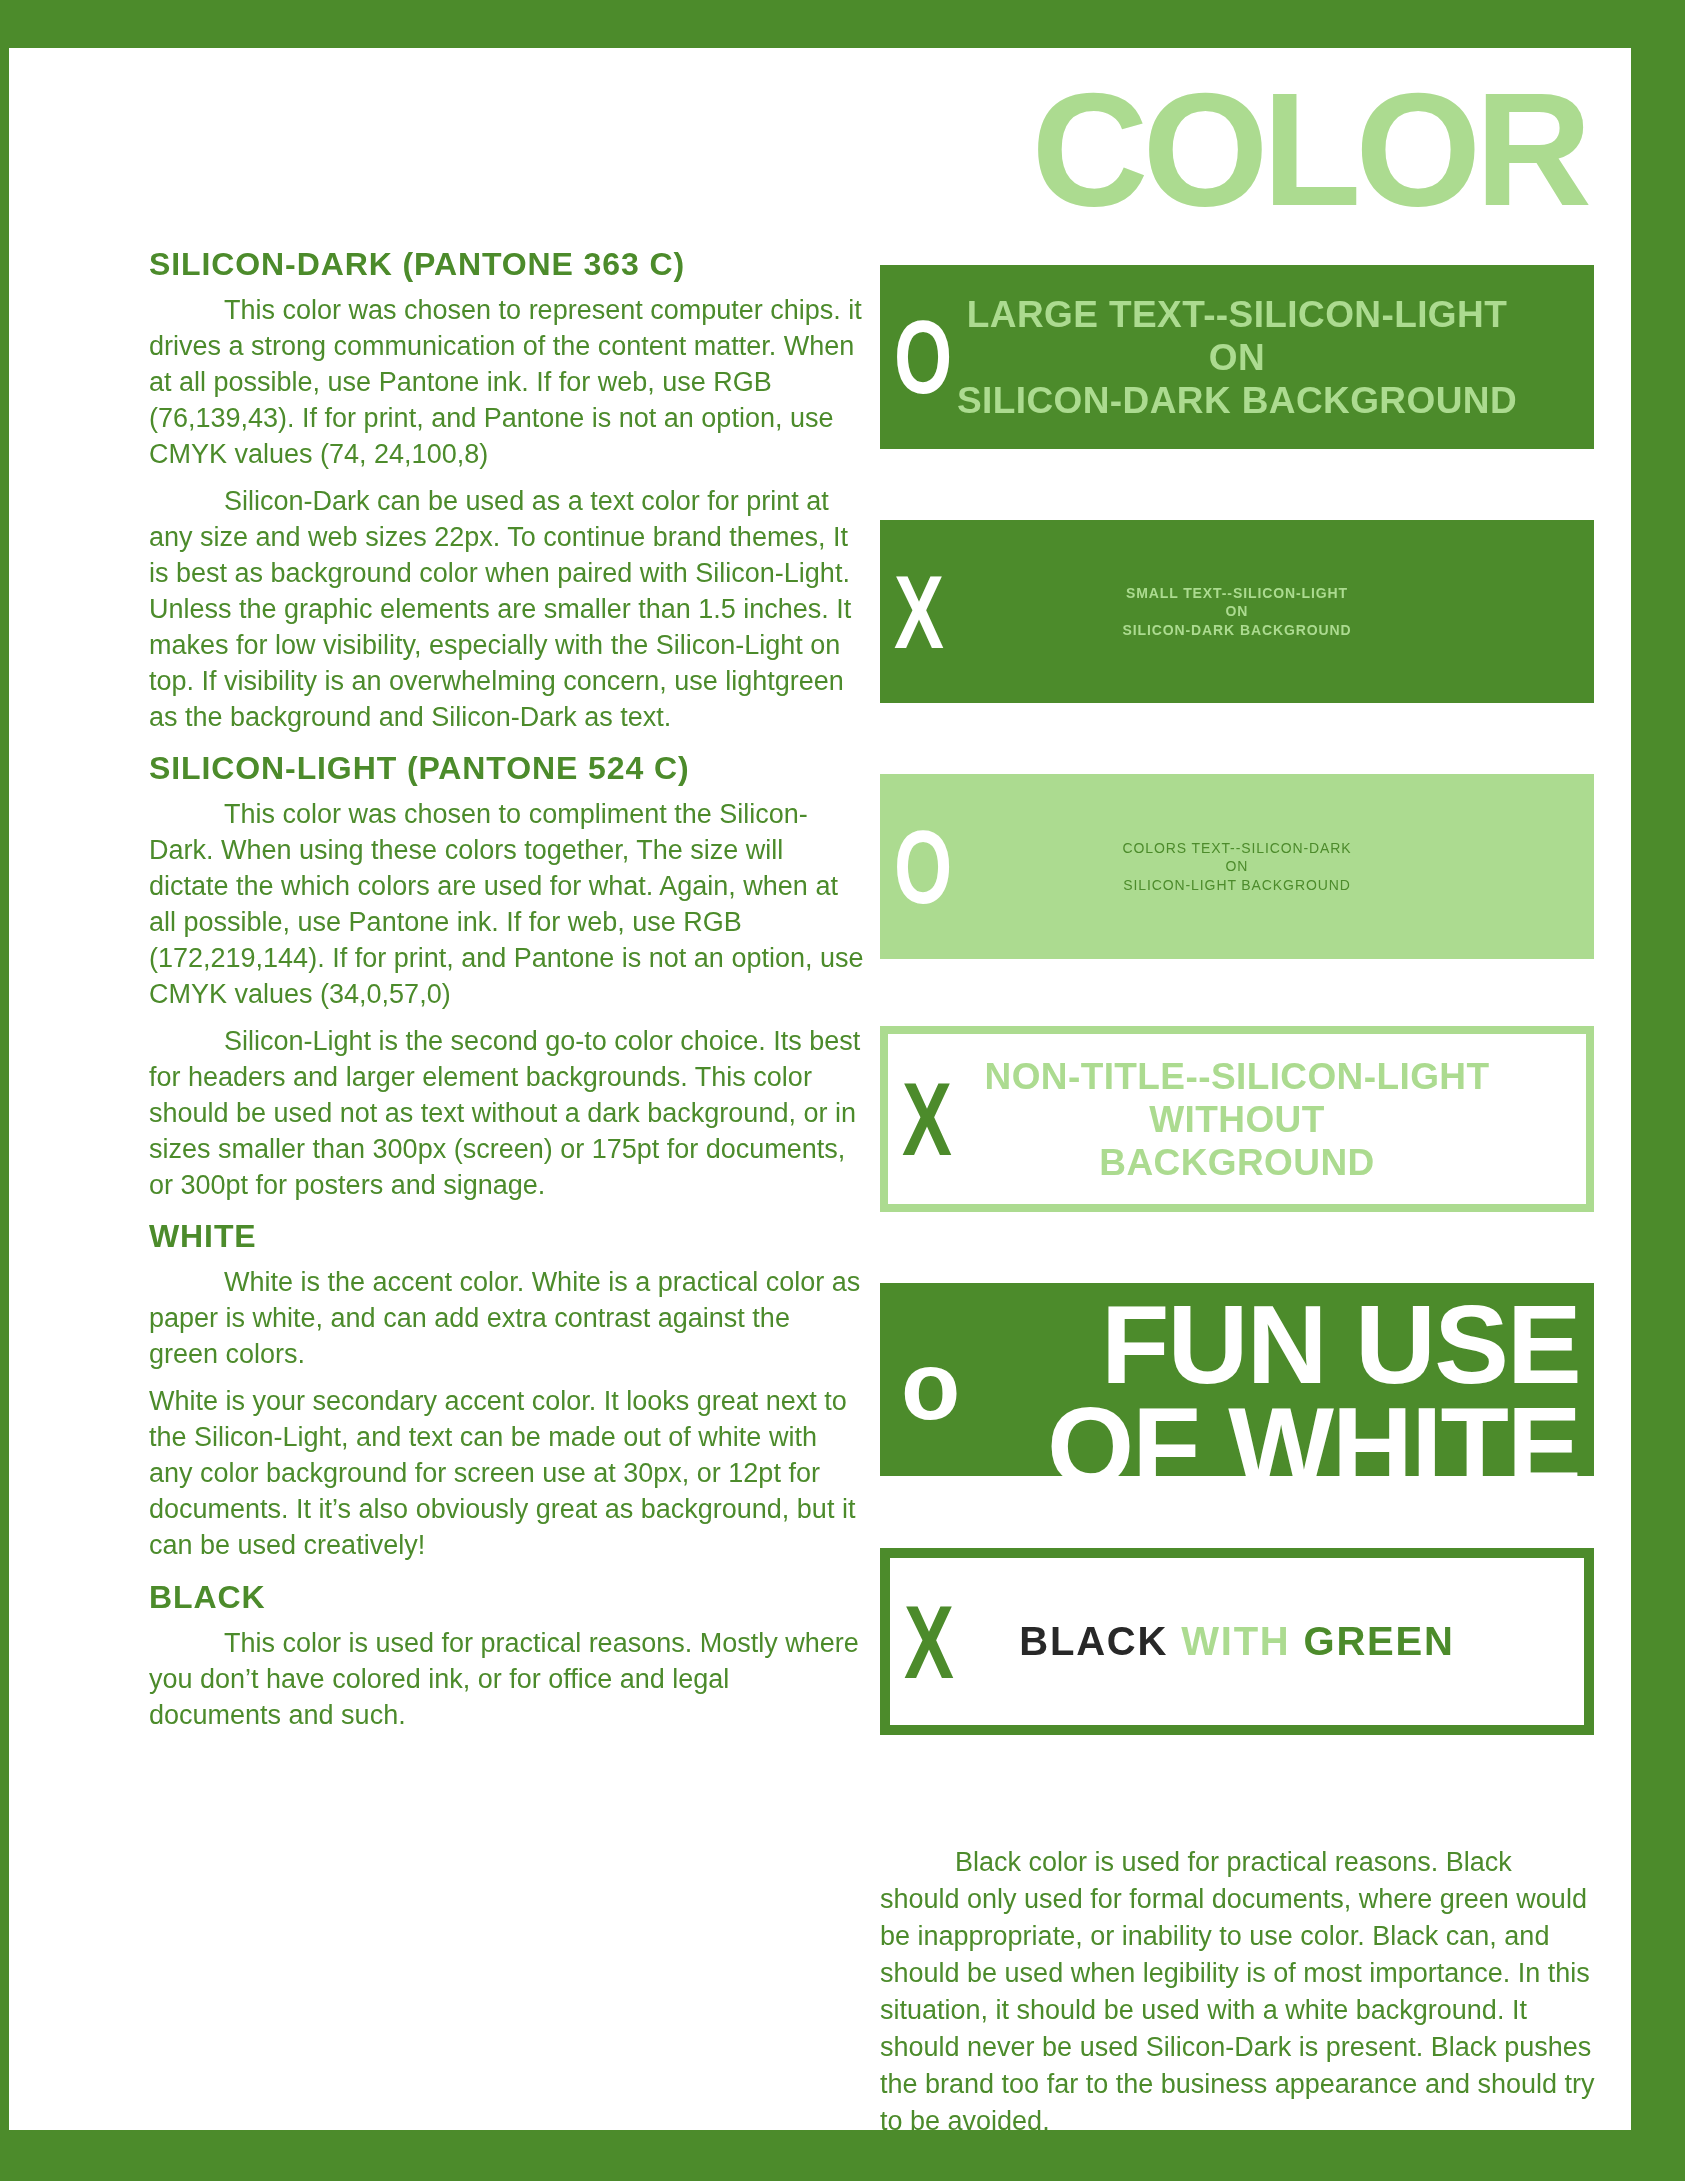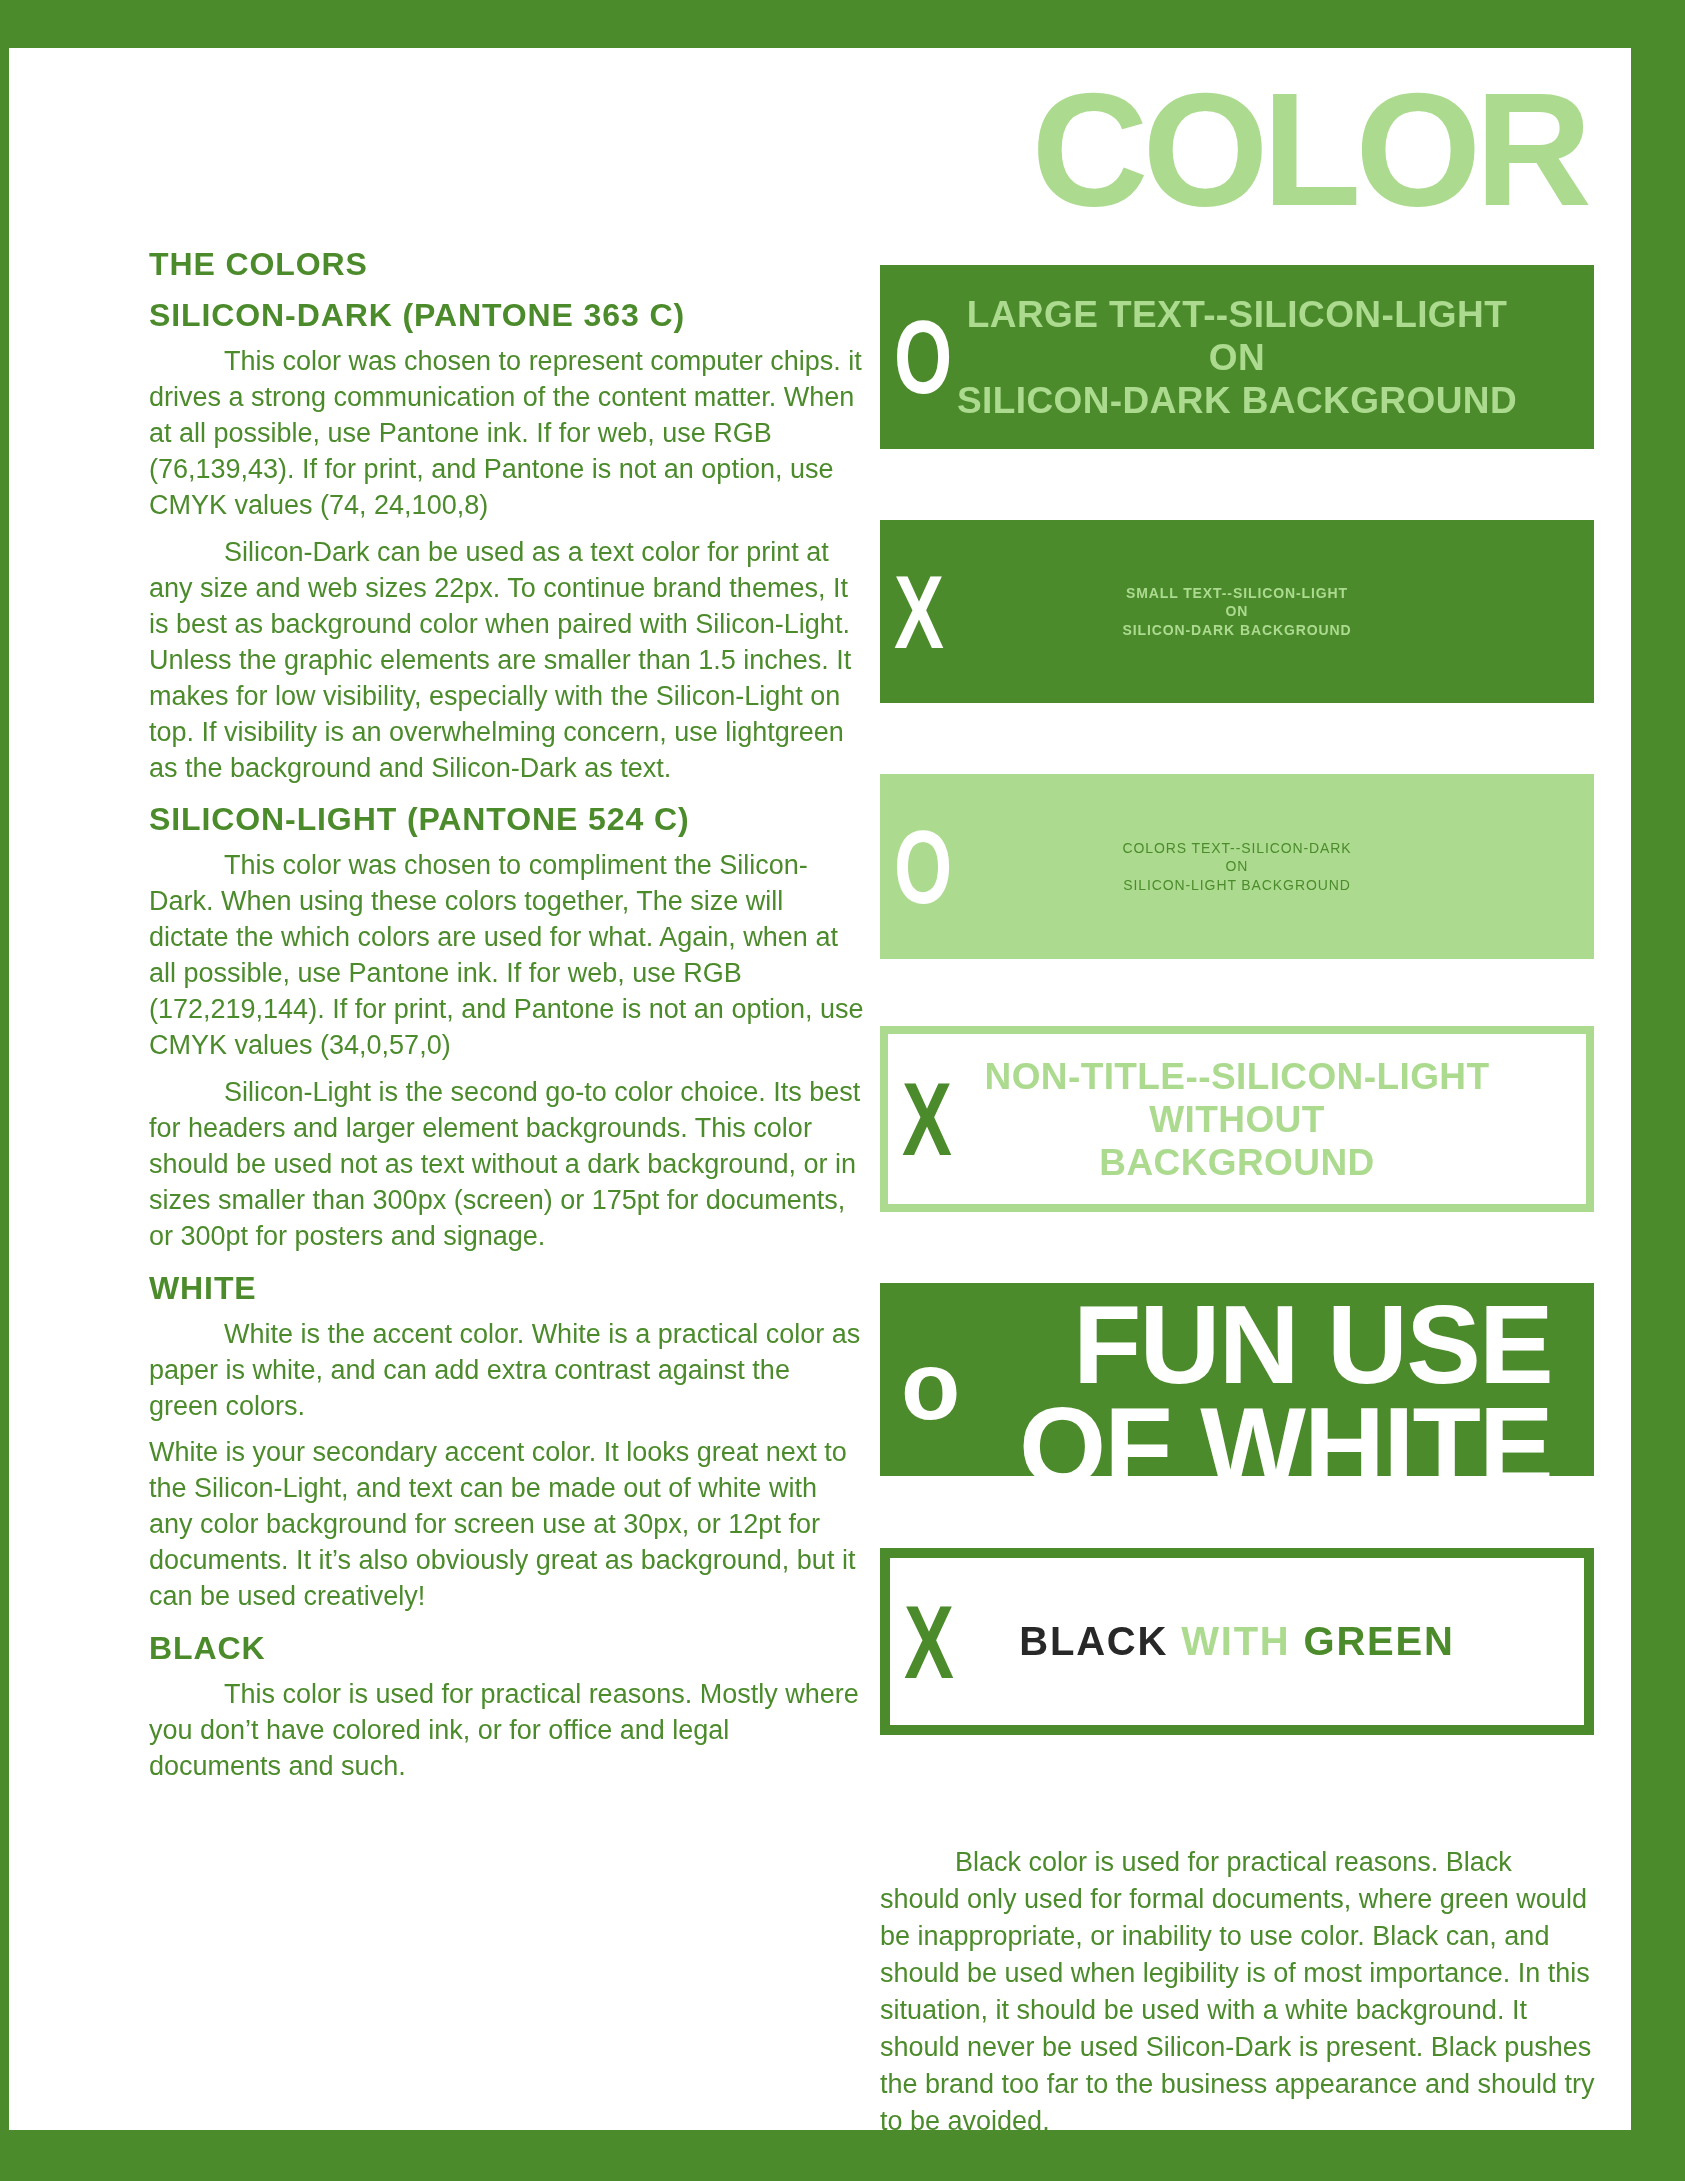--- a/index.html
+++ b/index.html
@@ -72,21 +72,21 @@
   .bold{font-weight:bold;}
   .tc-light{color:var(--light);}
   .tc-dark{color:var(--dark);}
 
   
   .fun-o{
     position:absolute;left:21px;top:54px;color:#fff;
     font-size:97px;line-height:1;font-weight:bold;
   }
   .fun-text{
-    position:absolute;top:10.5px;right:42px;margin:0;
+    position:absolute;top:10.5px;right:14px;margin:0;
     text-align:right;white-space:pre-line;
     font-size:112px;line-height:102px;font-weight:bold;letter-spacing:-1.8px;
     color:#ffffff;
   }
 
   
   .mixed-text{font-size:40px;font-weight:bold;letter-spacing:1.8px;margin:16px;}
   .seg-black{color:var(--ink);}
   .seg-light{color:var(--light);}
   .seg-dark{color:var(--dark);}
@@ -103,21 +103,20 @@
 <div>
 
   <div class="frame frame-top"></div>
   <div class="frame frame-bottom"></div>
   <div class="frame frame-left"></div>
   <div class="frame frame-right"></div>
 
   <h1 class="title">COLOR</h1>
 
   <div class="left-col" id="left-col">
-      <h3>THE COLORS</h3>
       <h3>SILICON-DARK (PANTONE 363 C)</h3>
       <p class="indent">This color was chosen to represent computer chips. it drives a strong communication of the content matter. When at all possible, use Pantone ink. If for web, use RGB (76,139,43). If for print, and Pantone is not an option, use CMYK values (74, 24,100,8)</p>
       <p class="indent">Silicon-Dark can be used as a text color for print at any size and web sizes 22px. To continue brand themes, It is best as background color when paired with Silicon-Light. Unless the graphic elements are smaller than 1.5 inches. It makes for low visibility, especially with the Silicon-Light on top. If visibility is an overwhelming concern, use lightgreen as the background and Silicon-Dark as text.</p>
       <h3>SILICON-LIGHT (PANTONE 524 C)</h3>
       <p class="indent">This color was chosen to compliment the Silicon-Dark. When using these colors together, The size will dictate the which colors are used for what. Again, when at all possible, use Pantone ink. If for web, use RGB (172,219,144). If for print, and Pantone is not an option, use CMYK values (34,0,57,0)</p>
       <p class="indent">Silicon-Light is the second go-to color choice. Its best for headers and larger element backgrounds. This color should be used not as text without a dark background, or in sizes smaller than 300px (screen) or 175pt for documents, or 300pt for posters and signage.</p>
       <h3>WHITE</h3>
       <p class="indent">White is the accent color. White is a practical color as paper is white, and can add extra contrast against the green colors.</p>
       <p>White is your secondary accent color. It looks great next to the Silicon-Light, and text can be made out of white with any color background for screen use at 30px, or 12pt for documents. It it’s also obviously great as background, but it can be used creatively!</p>
       <h3>BLACK</h3>

